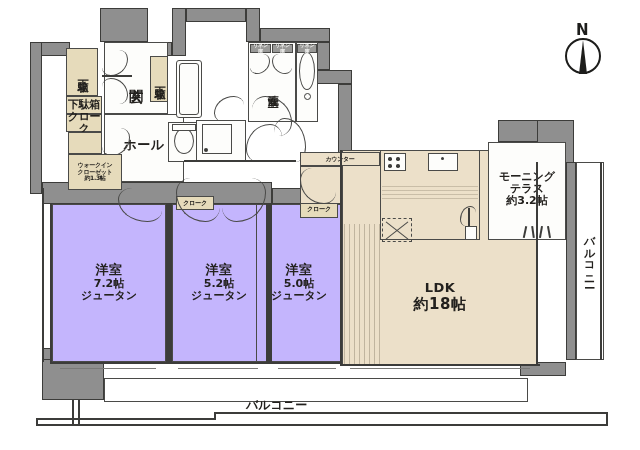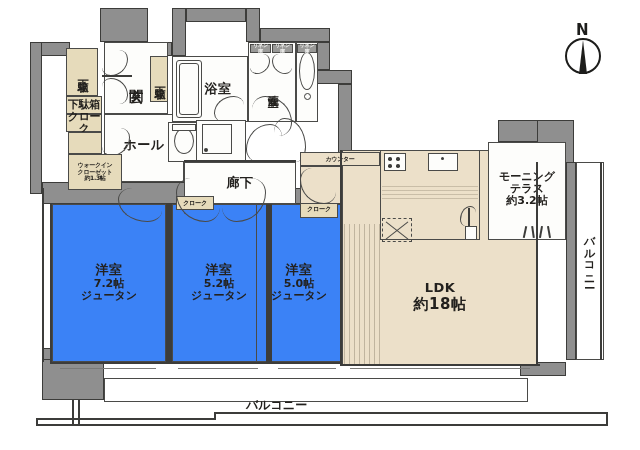--- a/index.html
+++ b/index.html
@@ -44,21 +44,21 @@
     background: #3c3c3a;
   }
   .label {
     position: absolute;
     color: #23211e;
     text-align: center;
     line-height: 1.15;
     white-space: nowrap;
   }
   
-  .fill-tatami  { background: #3b82f6; }  
+  .fill-tatami  { background: #c4b5fd; }  
   .fill-ldk     { background: #ece0c9; }  
   .fill-wood    { background: #e6dbbb; }  
   .fill-white   { background: #fdfdfb; }  
   .fill-gray    { background: #9a9a98; }
 
   
   .t-room   { font-size: 13px; font-weight: 700; letter-spacing: .5px; }
   .t-sub    { font-size: 11px; font-weight: 700; }
   .t-small  { font-size: 11px; font-weight: 700; }
   .t-tiny   { font-size: 7px;  font-weight: 700; letter-spacing: -.2px; }
@@ -233,23 +233,20 @@
 
   <div class="room fill-wood" style="left:150px; top:56px; width:18px; height:46px;">
     <div class="t-cab vert">下駄箱</div>
   </div>
 
   <div class="swing br" style="left:102px; top:50px; width:26px; height:26px;"></div>
   <div class="swing tr" style="left:102px; top:78px; width:26px; height:26px;"></div>
   <div class="swing br" style="left:102px; top:128px; width:28px; height:28px;"></div>
   <div class="line" style="left:102px; top:75px; width:30px; height:2.4px;"></div>
 
-  <div class="room fill-white" style="left:172px; top:56px; width:76px; height:66px;">
-    <div class="t-room" style="margin-left:16px;">浴室</div>
-  </div>
 
   <div class="fixture" style="left:176px; top:60px; width:26px; height:58px; border-radius:3px;"></div>
   <div class="fixture" style="left:179px; top:63px; width:20px; height:52px; border-radius:3px;"></div>
 
   <div class="swing tl" style="left:214px; top:96px; width:30px; height:26px;"></div>
 
   <div class="room fill-white" style="left:248px; top:42px; width:48px; height:80px;">
     <div class="t-sub vert" style="font-size:11px; margin-top:10px;">洗面室</div>
   </div>
 
@@ -278,23 +275,20 @@
   <div class="fixture oval" style="left:174px; top:128px; width:20px; height:26px;"></div>
   <div class="fixture" style="left:172px; top:124px; width:24px; height:7px;"></div>
 
   <div class="room fill-white" style="left:196px; top:120px; width:50px; height:42px;"></div>
   <div class="fixture" style="left:202px; top:124px; width:30px; height:30px;"></div>
   <div class="dot" style="left:204px; top:148px; width:4px; height:4px;"></div>
 
   <div class="swing tl" style="left:246px; top:124px; width:36px; height:38px;"></div>
   <div class="swing tr" style="left:274px; top:118px; width:32px; height:44px;"></div>
 
-  <div class="room fill-white" style="left:184px; top:162px; width:112px; height:42px;">
-    <div class="t-room">廊下</div>
-  </div>
   <div class="line" style="left:184px; top:160px; width:112px; height:2px;"></div>
 
   <div class="room fill-wood" style="left:68px; top:154px; width:54px; height:36px;">
     <div class="t-micro" style="font-size:6px;">ウォークイン</div>
     <div class="t-micro" style="font-size:6px;">クローゼット</div>
     <div class="t-micro" style="font-size:6px;">約1.3帖</div>
   </div>
   <div class="room fill-wood" style="left:68px; top:132px; width:34px; height:22px;"></div>
 
   <div class="room fill-tatami" style="left:52px; top:204px; width:114px; height:158px;">

